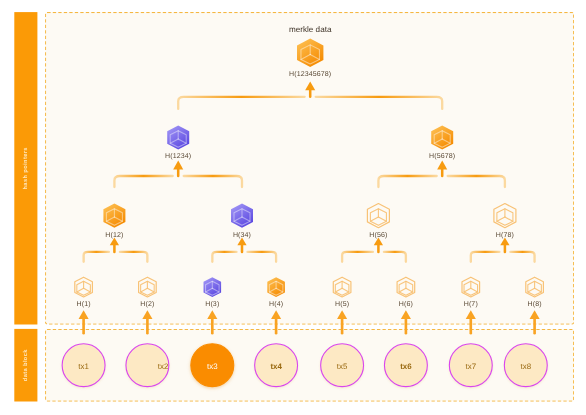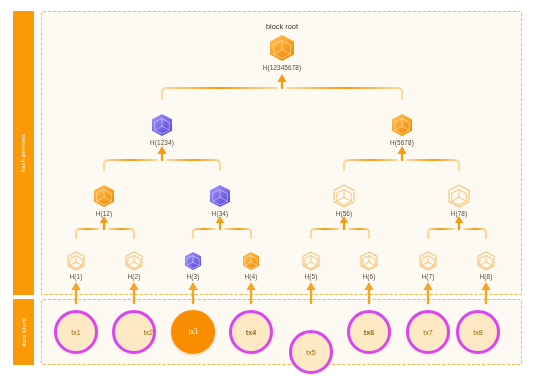--- a/index.html
+++ b/index.html
@@ -96,34 +96,33 @@
     white-space: nowrap;
   }
 
   
   .tx {
     position: absolute;
     transform: translate(-50%, -50%);
     width: 38px; height: 38px;
     border-radius: 50%;
     background: #fde9c4;
-    border: 3px solid #d946ef;
+    border: 1px solid #d946ef;
     display: flex;
     align-items: center;
     justify-content: center;
     font-size: 7.2px;
     color: #9a6a12;
     box-shadow: 0 1px 2px rgba(214,160,60,0.18);
   }
   .tx.selected {
     background: #fa8c00;
     border-color: #fa8c00;
     color: #ffffff;
     box-shadow: 0 1px 3px rgba(220,130,10,0.35);
-    font-family: Liberation Serif, serif;
   }
 </style>
 </head>
 <body>
 
 <div id="canvas">
 
   <div class="band" id="band-hash">
     <span class="band-label">hash pointers</span>
   </div>
@@ -210,21 +209,21 @@
       <polygon points="193,282 188.4,290 197.6,290"></polygon>
       <polygon points="251,282 246.4,290 255.6,290"></polygon>
       <polygon points="311,282 306.4,290 315.6,290"></polygon>
       <polygon points="369,282 364.4,290 373.6,290"></polygon>
       <polygon points="428,282 423.4,290 432.6,290"></polygon>
       <polygon points="486,282 481.4,290 490.6,290"></polygon>
     </g>
   </svg>
 
   <div id="node-layer">
-      <div class="node" style="left: 282px; top: 22px;"><span class="toplabel">block root</span><span><svg class="cube" width="30" height="30" viewBox="0 0 30 30" xmlns="http://www.w3.org/2000/svg">
+      <div class="node" style="left: 282px; top: 22px;"><span class="toplabel">merkle data</span><span><svg class="cube" width="30" height="30" viewBox="0 0 30 30" xmlns="http://www.w3.org/2000/svg">
       <defs>
         <linearGradient id="cg-o" x1="0" y1="0" x2="0.7" y2="1">
           <stop offset="0" stop-color="#fec459"></stop>
                 <stop offset="1" stop-color="#f58a00"></stop>
         </linearGradient>
         <linearGradient id="cg-p" x1="0" y1="0" x2="0.7" y2="1">
           <stop offset="0" stop-color="#a79cf7"></stop>
                 <stop offset="1" stop-color="#5a47e0"></stop>
         </linearGradient>
       </defs>
@@ -524,21 +523,21 @@
       </div>
       <div class="tx" style="left: 134px; top: 332px; justify-content: flex-end;">
         <span>tx2</span>
       </div>
       <div class="tx selected" style="left: 193px; top: 332px;">
         <span>tx3</span>
       </div>
       <div class="tx" style="left: 251px; top: 332px; font-weight: bold;">
         <span>tx4</span>
       </div>
-      <div class="tx" style="left: 311px; top: 352px;">
+      <div class="tx" style="left: 311px; top: 332px;">
         <span>tx5</span>
       </div>
       <div class="tx" style="left: 369px; top: 332px; font-weight: bold;">
         <span>tx6</span>
       </div>
       <div class="tx" style="left: 428px; top: 332px; align-items: center;">
         <span>tx7</span>
       </div>
       <div class="tx" style="left: 478px; top: 332px;">
         <span>tx8</span>

